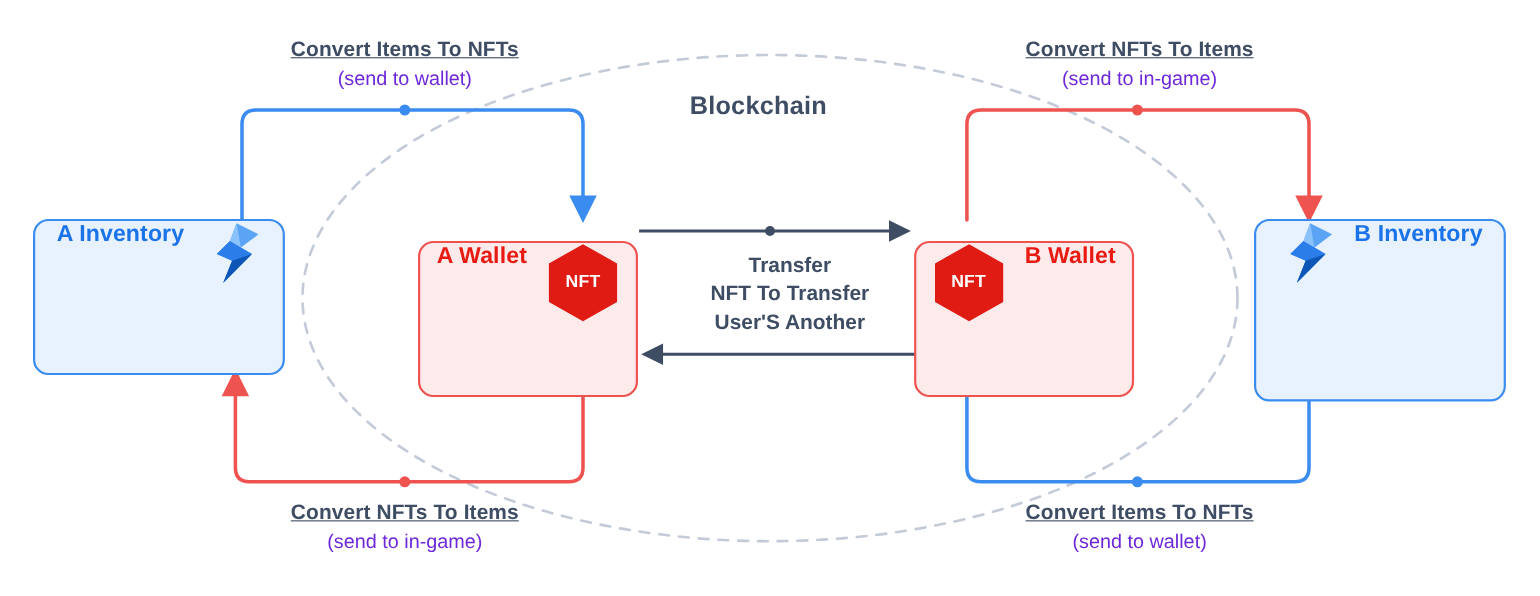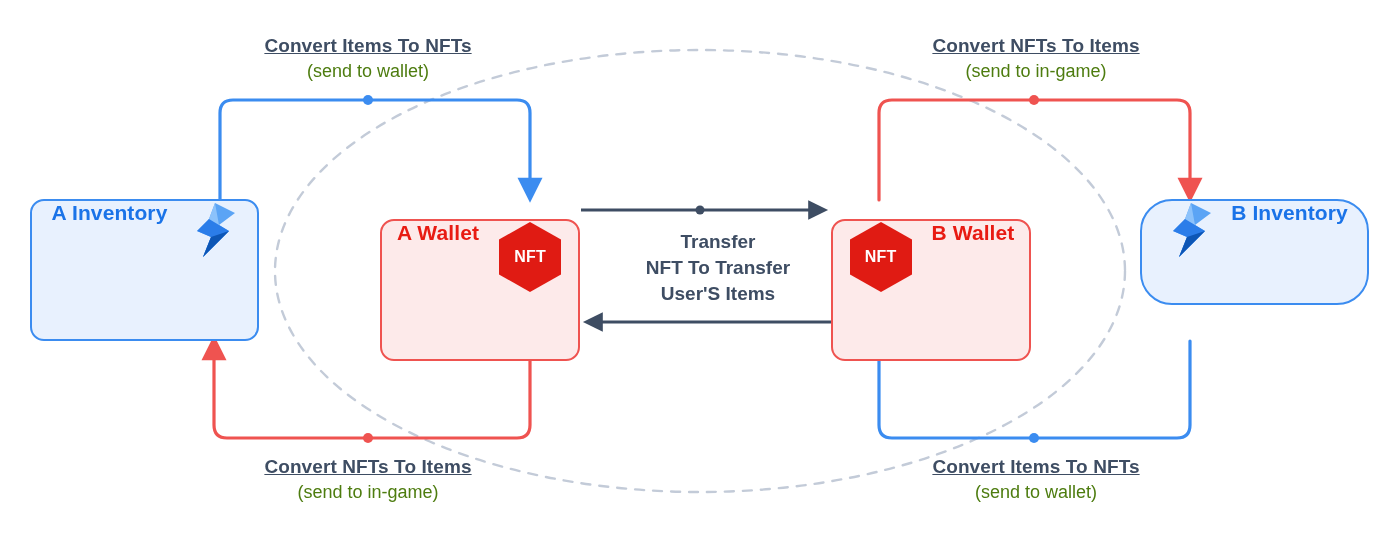--- a/index.html
+++ b/index.html
@@ -62,21 +62,21 @@
     font-size:19px;
     font-weight:bold;
     color:#3e4d63;
     letter-spacing:.1px;
     text-decoration:underline;
   }
   .caption .cap-sub{
     display:block;
     font-size:18px;
     font-weight:normal;
-    color:#4d7c0f;
+    color:#6d28d9;
     margin-top:2px;
   }
 
   .center-title{
     position:absolute;
     font-size:23px;
     font-weight:bold;
     color:#3e4d63;
     white-space:nowrap;
     letter-spacing:.2px;
@@ -154,21 +154,21 @@
   <div class="node wallet" style="left:831px;top:199px;width:200px;height:142px;">
     <span class="nft-badge">
       <svg width="66" height="72" viewBox="0 0 66 72" xmlns="http://www.w3.org/2000/svg">
         <polygon points="33,1 64,18.5 64,53.5 33,71 2,53.5 2,18.5" fill="#e01b13"></polygon>
       </svg>
       <span class="nft-text">NFT</span>
     </span>
     <span class="node-label">B Wallet</span>
   </div>
 
-  <div class="node inventory" style="left:1140px;top:199px;width:229px;height:106px;border-radius:32px;">
+  <div class="node inventory" style="left:1140px;top:199px;width:229px;height:166px;">
     <span class="icon-bolt">
       <svg width="52" height="58" viewBox="0 0 52 58" xmlns="http://www.w3.org/2000/svg">
         <polygon points="30,2 50,12 34,24 44,30 18,56 26,36 12,30 24,18" fill="#5ba4f5"></polygon>
         <polygon points="30,2 34,24 18,30 24,18" fill="#8cc2fb"></polygon>
         <polygon points="12,30 24,18 34,24 44,30 18,56 26,36" fill="#2b7de9"></polygon>
         <polygon points="18,56 26,36 44,30" fill="#0d56b5"></polygon>
       </svg>
     </span>
     <span class="node-label">B Inventory</span>
   </div>
@@ -186,20 +186,21 @@
   <div class="caption" style="left:218px;top:455px;width:300px;">
     <span class="cap-main">Convert NFTs To Items</span>
     <span class="cap-sub">(send to in-game)</span>
   </div>
 
   <div class="caption" style="left:886px;top:455px;width:300px;">
     <span class="cap-main">Convert Items To NFTs</span>
     <span class="cap-sub">(send to wallet)</span>
   </div>
 
+  <div class="center-title" style="left:627px;top:83px;">Blockchain</div>
 
   <div class="transfer-label" style="left:580px;top:229px;width:276px;">
     <span>Transfer</span><br>
     <span>NFT To Transfer</span><br>
-    <span>User'S Items</span>
+    <span>User'S Another</span>
   </div>
 
 </div>
 
 </body></html>

